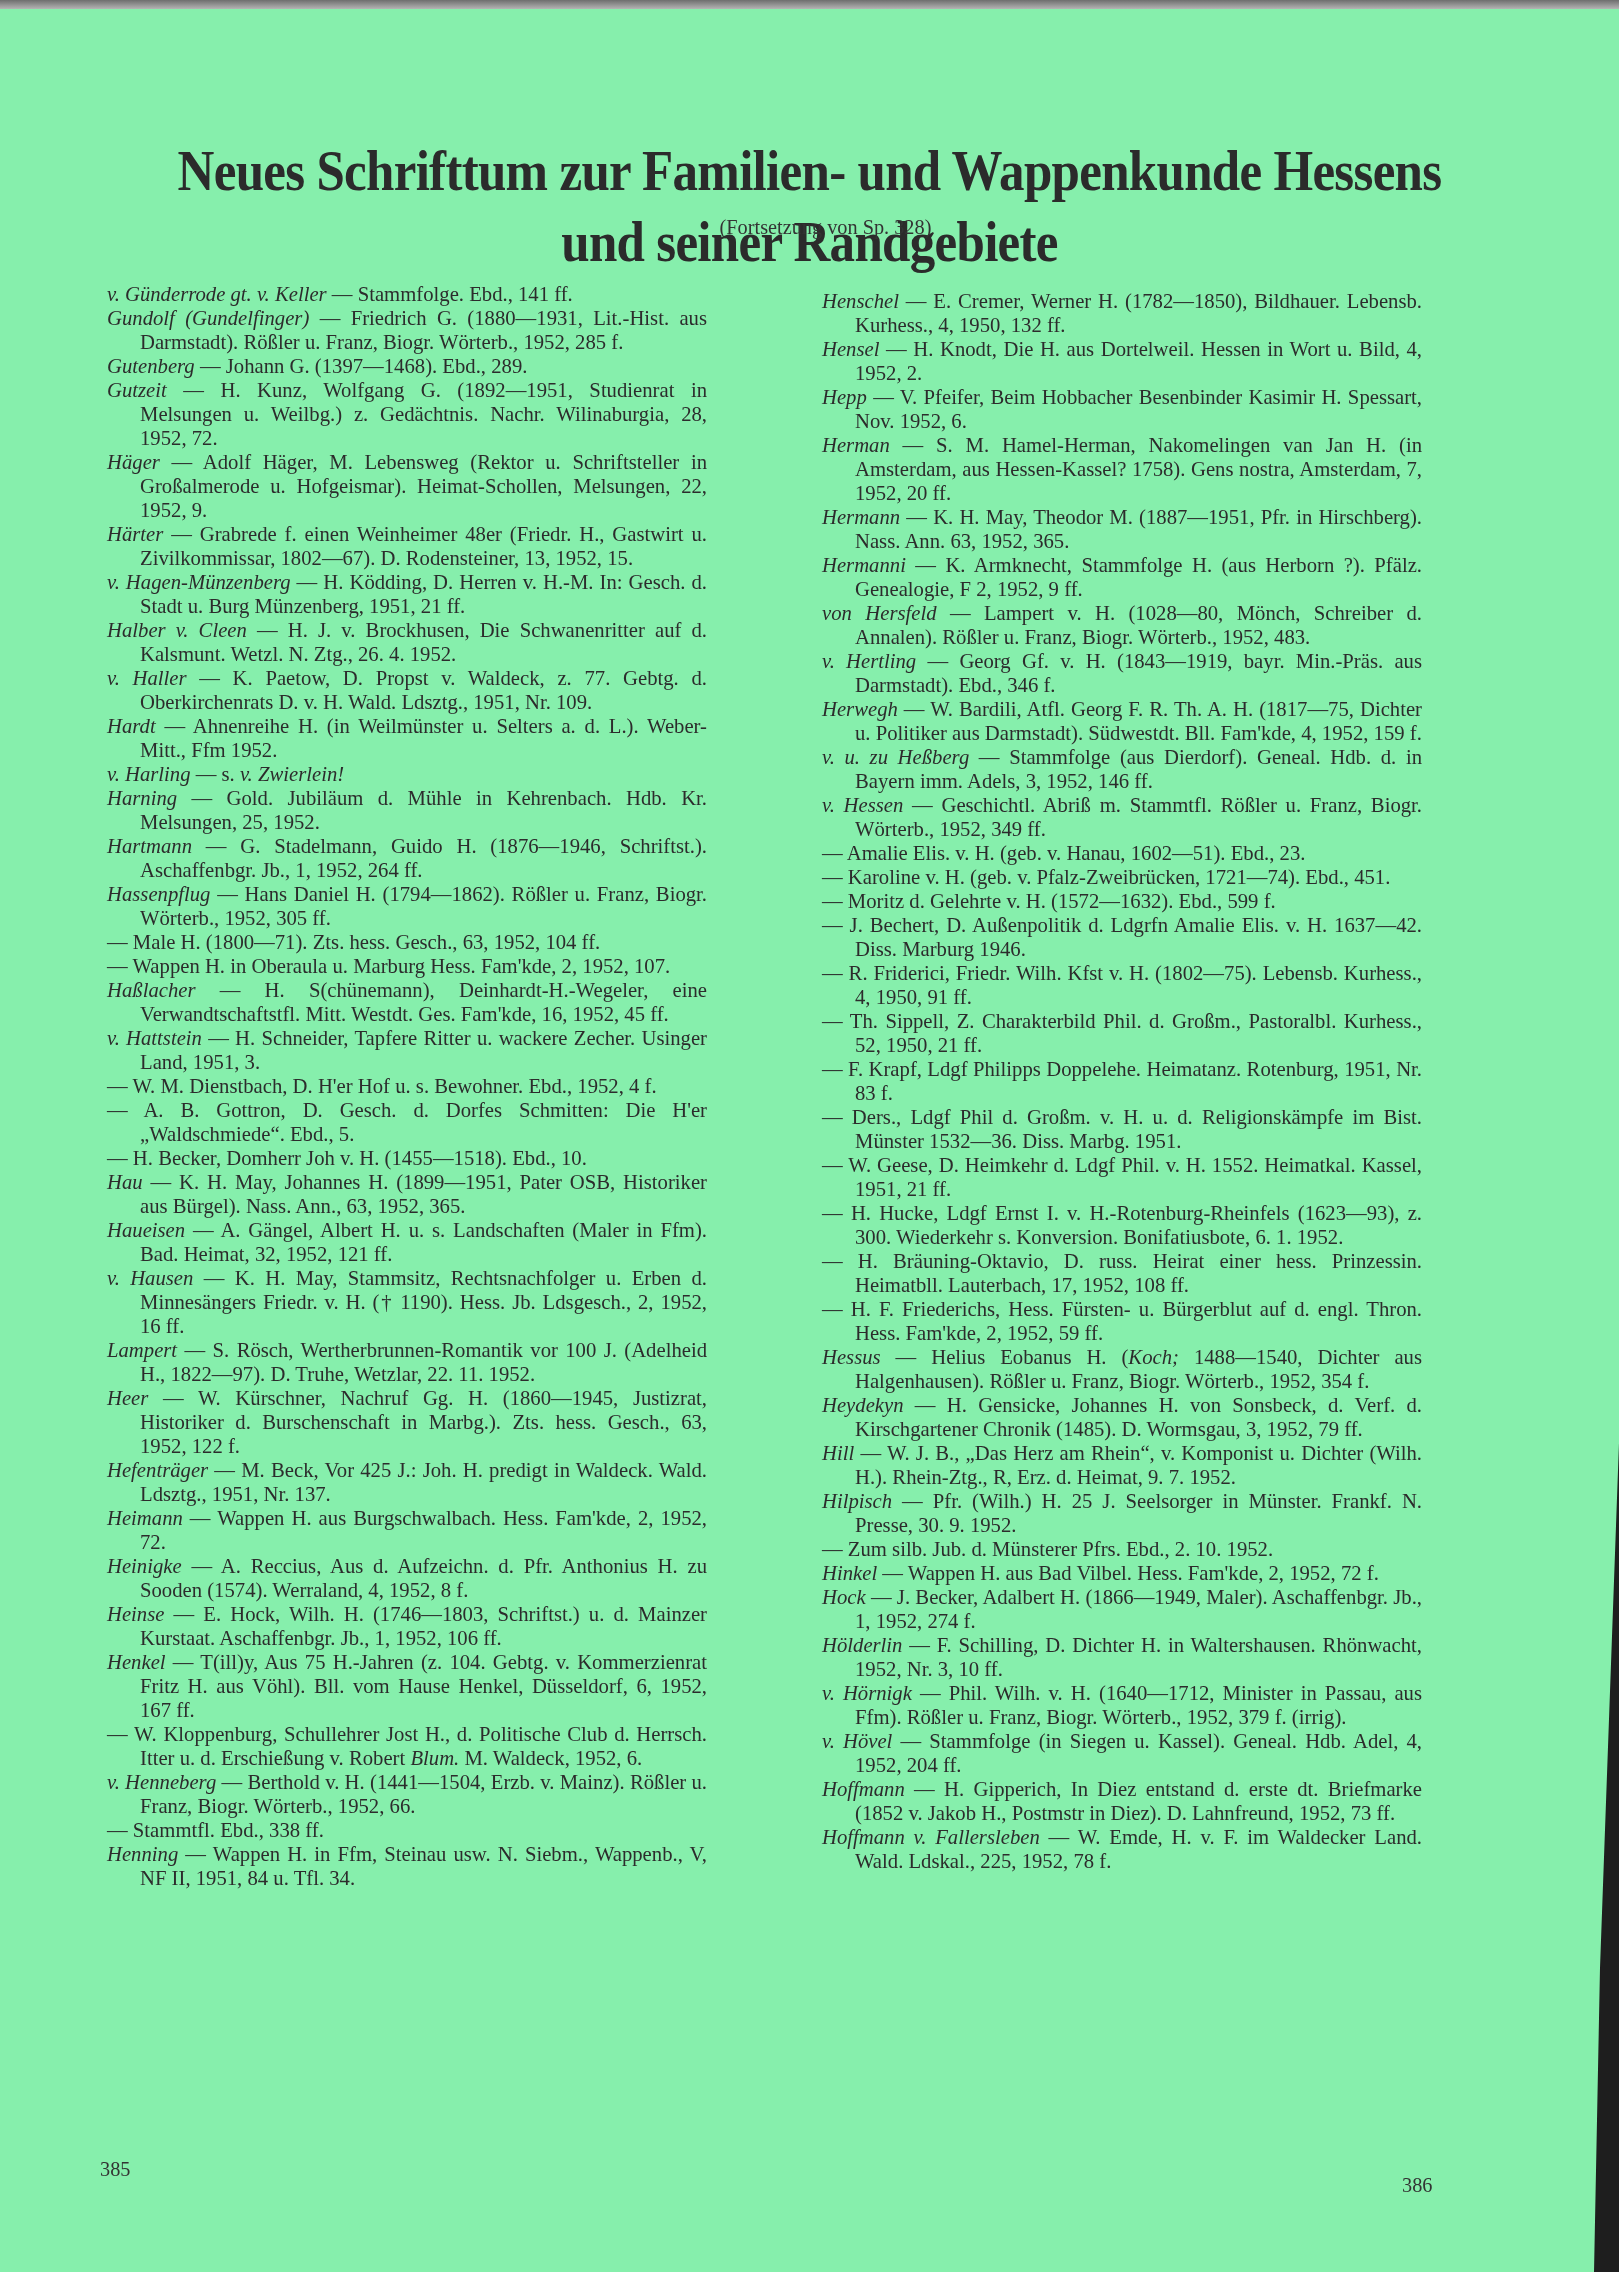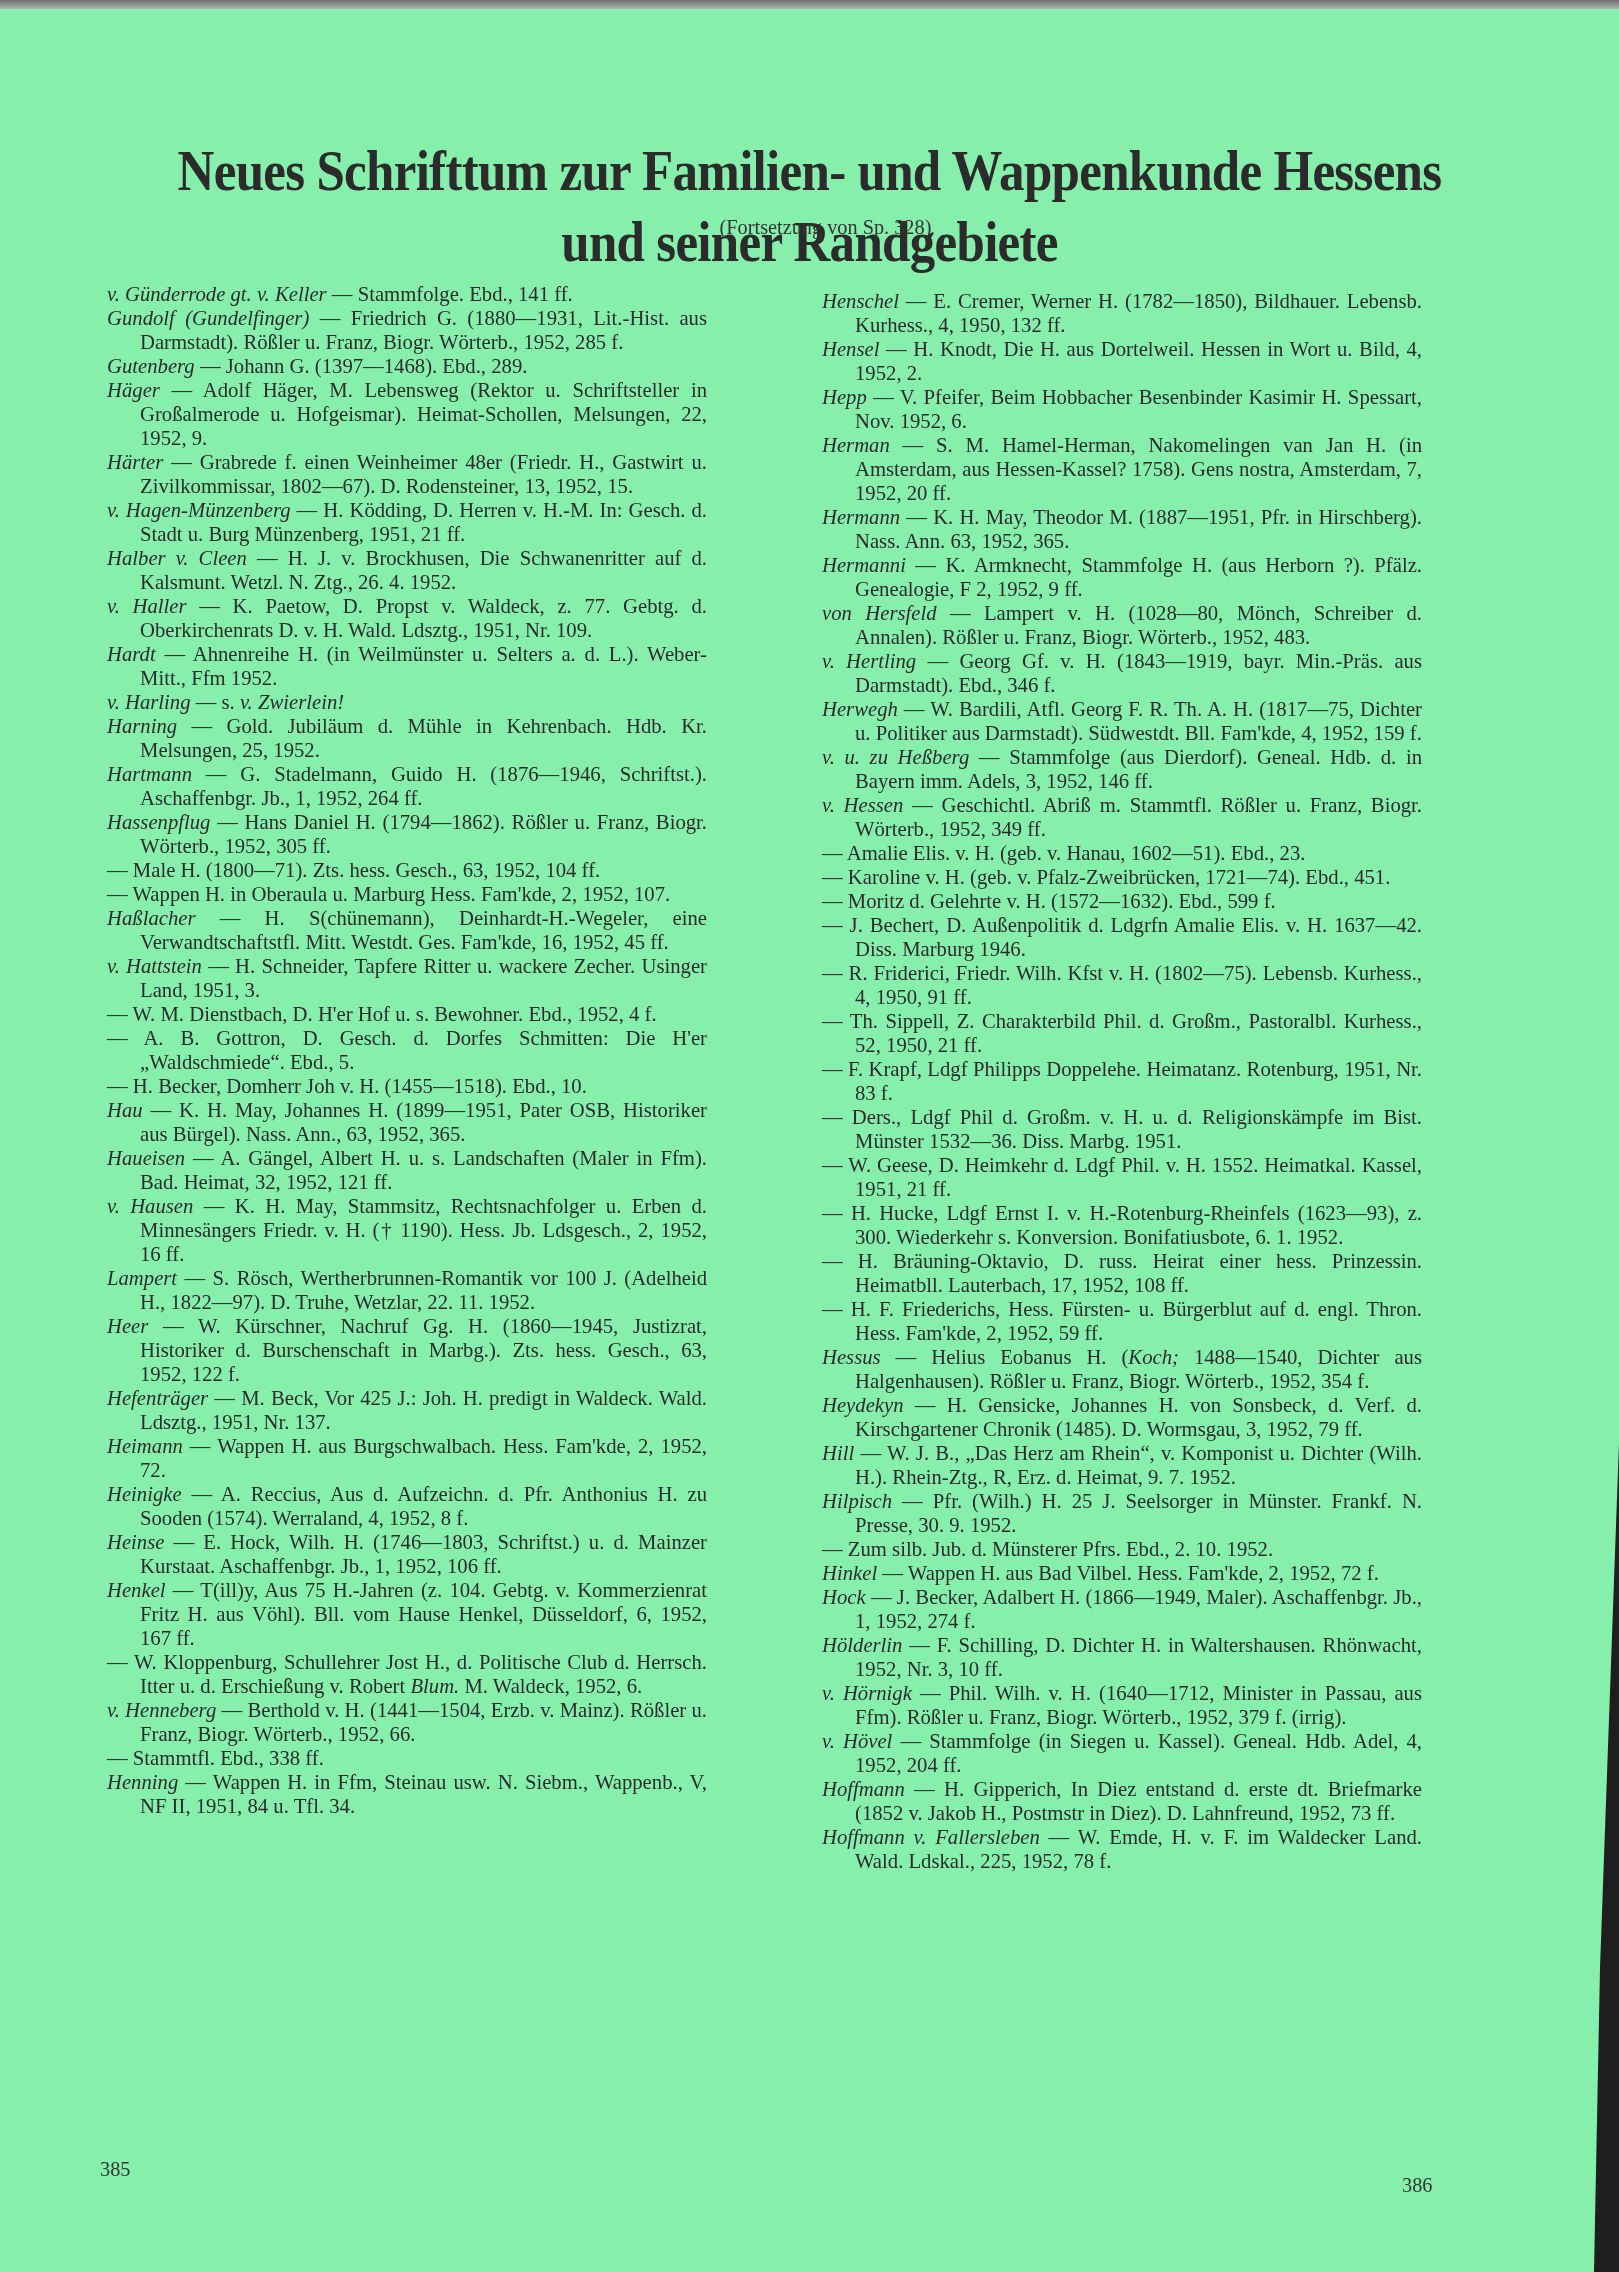--- a/index.html
+++ b/index.html
@@ -63,20 +63,21 @@
   <h1 class="title">
     <span class="l1">Neues Schrifttum zur Familien- und Wappenkunde Hessens</span>
     <span class="l2">und seiner Randgebiete</span>
   </h1>
   <div class="subtitle">(Fortsetzung von Sp. 328)</div>
 
   <div class="col left" id="col-left">
       <p class="entry"><span class="kw">v. Günderrode gt. v. Keller</span><span> — Stammfolge. Ebd., 141 ff.</span></p>
       <p class="entry"><span class="kw">Gundolf (Gundelfinger)</span><span> — Friedrich G. (1880—1931, Lit.-Hist. aus Darmstadt). Rößler u. Franz, Biogr. Wörterb., 1952, 285 f.</span></p>
       <p class="entry"><span class="kw">Gutenberg</span><span> — Johann G. (1397—1468). Ebd., 289.</span></p>
+      <p class="entry"><span class="kw">Gutzeit</span><span> — H. Kunz, Wolfgang G. (1892—1951, Studienrat in Melsungen u. Weilbg.) z. Gedächtnis. Nachr. Wilinaburgia, 28, 1952, 72.</span></p>
       <p class="entry"><span class="kw">Häger</span><span> — Adolf Häger, M. Lebensweg (Rektor u. Schriftsteller in Großalmerode u. Hofgeismar). Heimat-Schollen, Melsungen, 22, 1952, 9.</span></p>
       <p class="entry"><span class="kw">Härter</span><span> — Grabrede f. einen Weinheimer 48er (Friedr. H., Gastwirt u. Zivilkommissar, 1802—67). D. Rodensteiner, 13, 1952, 15.</span></p>
       <p class="entry"><span class="kw">v. Hagen-Münzenberg</span><span> — H. Ködding, D. Herren v. H.-M. In: Gesch. d. Stadt u. Burg Münzenberg, 1951, 21 ff.</span></p>
       <p class="entry"><span class="kw">Halber v. Cleen</span><span> — H. J. v. Brockhusen, Die Schwanenritter auf d. Kalsmunt. Wetzl. N. Ztg., 26. 4. 1952.</span></p>
       <p class="entry"><span class="kw">v. Haller</span><span> — K. Paetow, D. Propst v. Waldeck, z. 77. Gebtg. d. Oberkirchenrats D. v. H. Wald. Ldsztg., 1951, Nr. 109.</span></p>
       <p class="entry"><span class="kw">Hardt</span><span> — Ahnenreihe H. (in Weilmünster u. Selters a. d. L.). Weber-Mitt., Ffm 1952.</span></p>
       <p class="entry"><span class="kw">v. Harling</span><span> — s. </span><span class="kw">v. Zwierlein!</span></p>
       <p class="entry"><span class="kw">Harning</span><span> — Gold. Jubiläum d. Mühle in Kehrenbach. Hdb. Kr. Melsungen, 25, 1952.</span></p>
       <p class="entry"><span class="kw">Hartmann</span><span> — G. Stadelmann, Guido H. (1876—1946, Schriftst.). Aschaffenbgr. Jb., 1, 1952, 264 ff.</span></p>
       <p class="entry"><span class="kw">Hassenpflug</span><span> — Hans Daniel H. (1794—1862). Rößler u. Franz, Biogr. Wörterb., 1952, 305 ff.</span></p>

